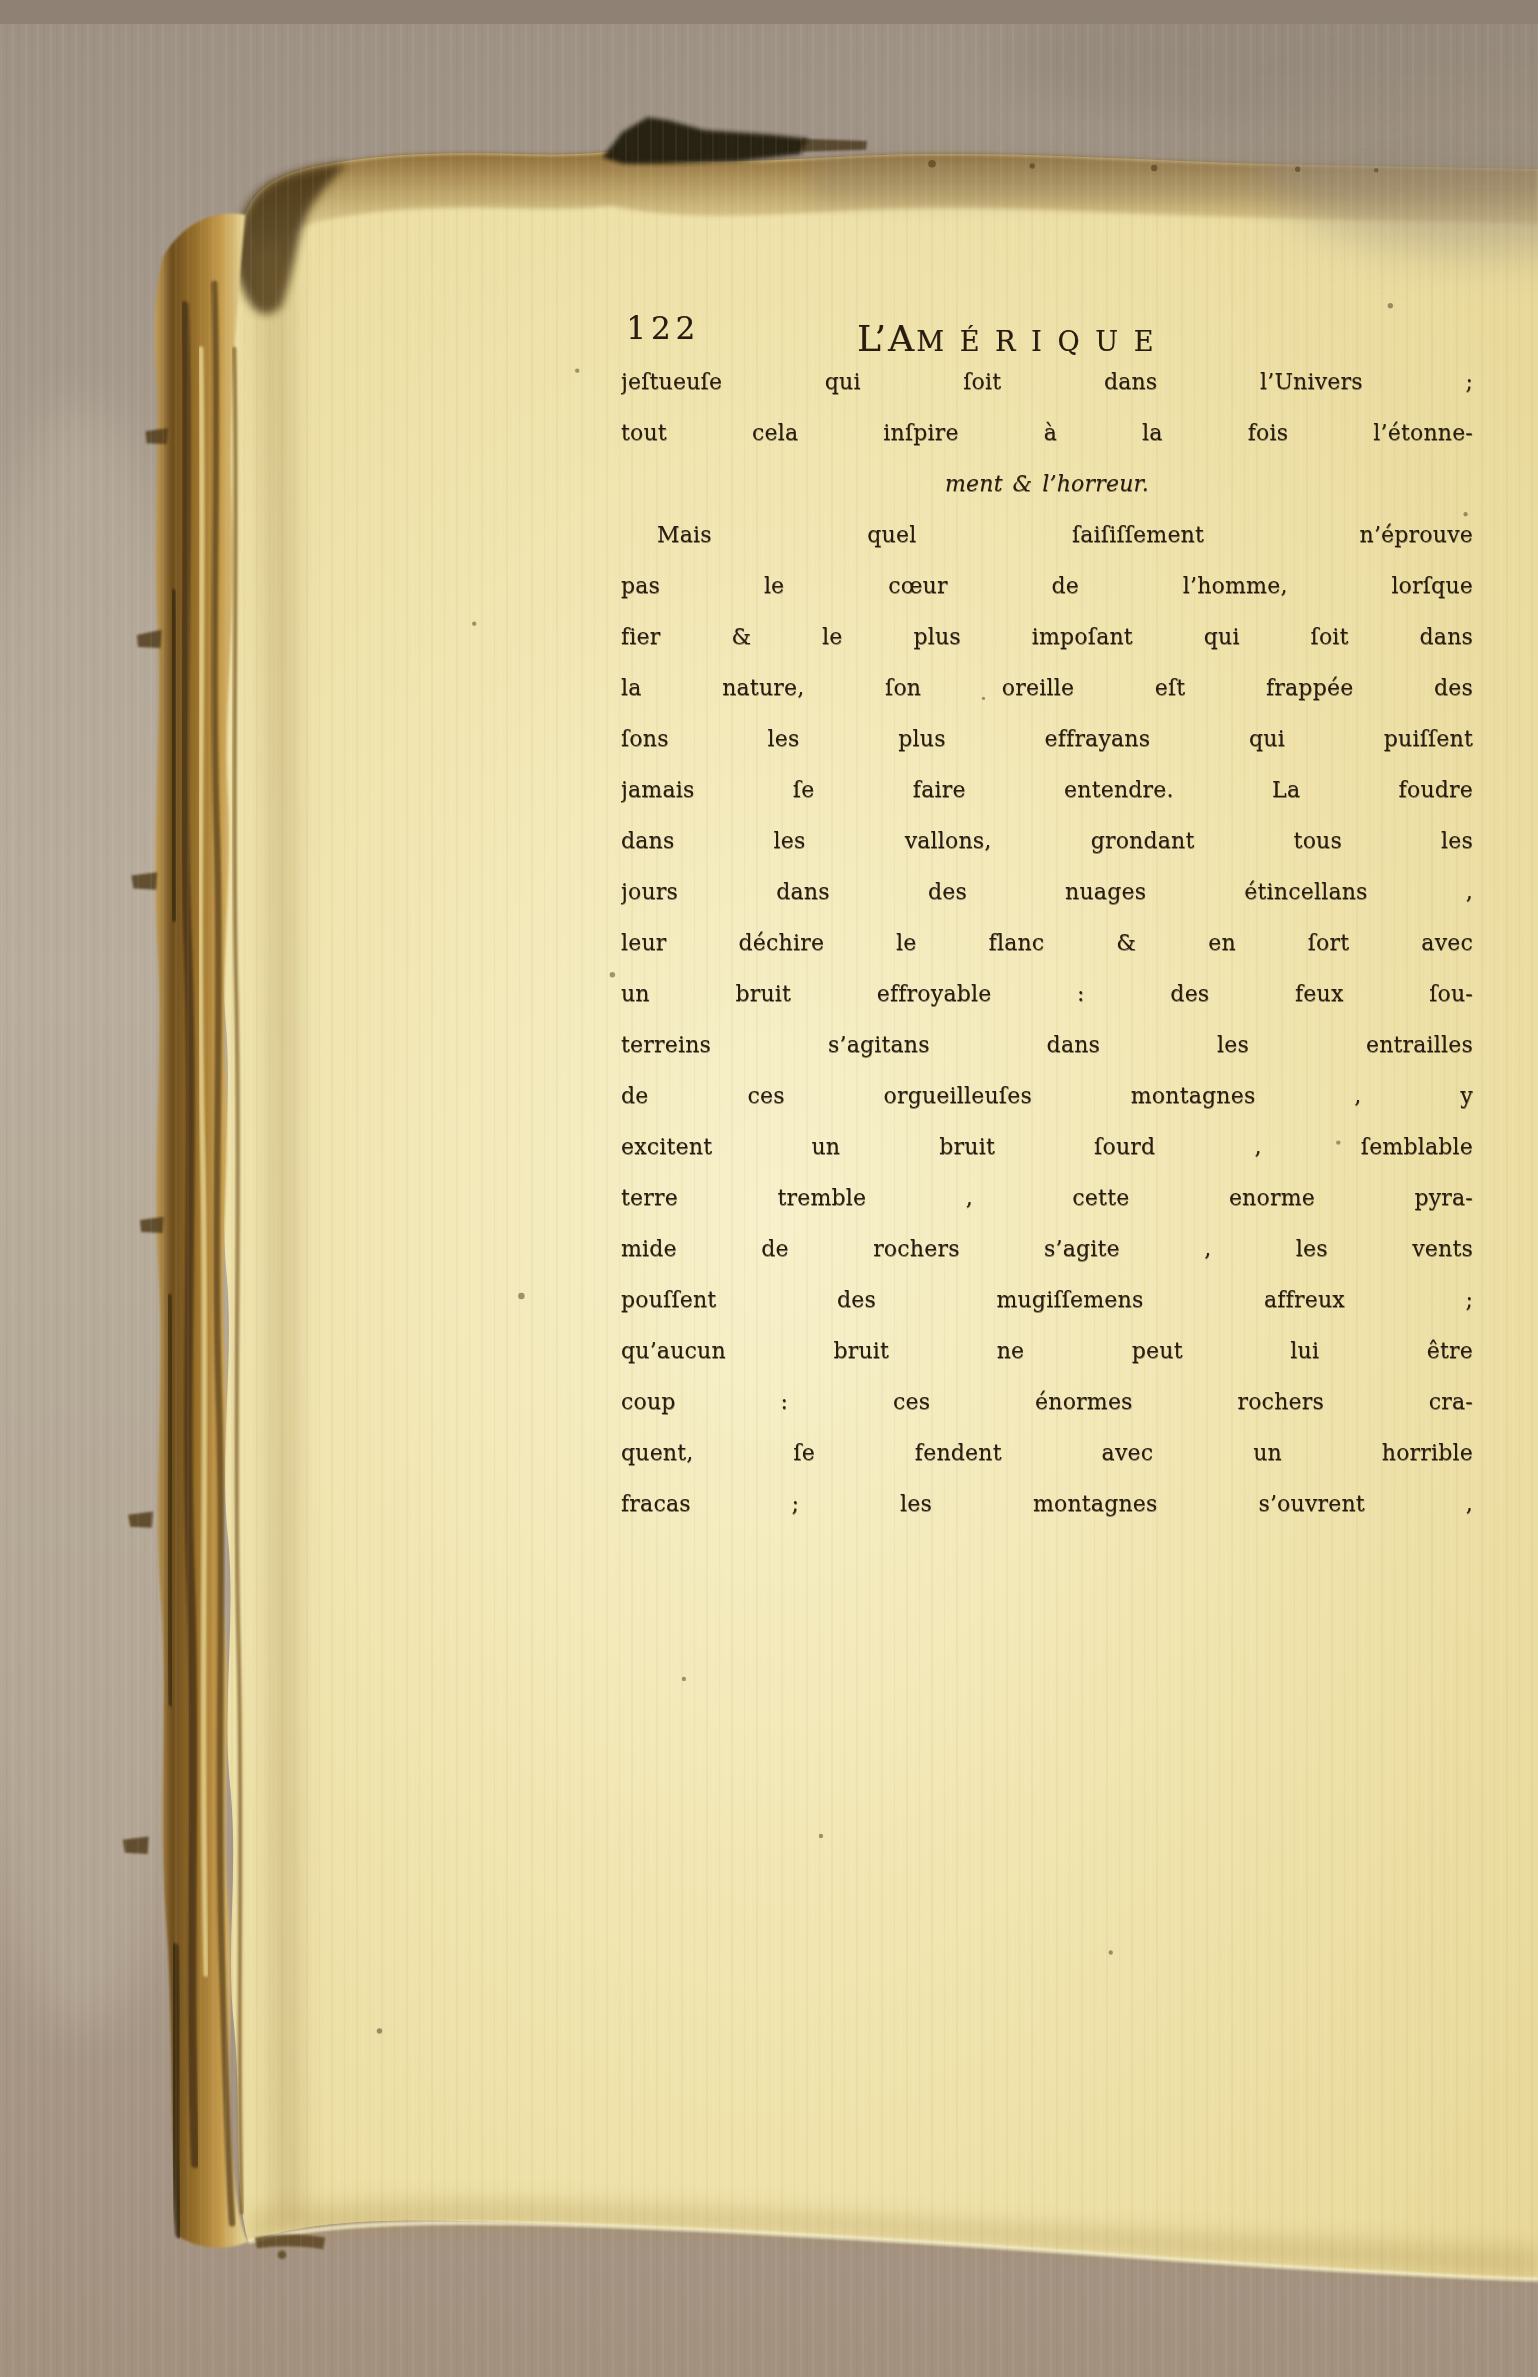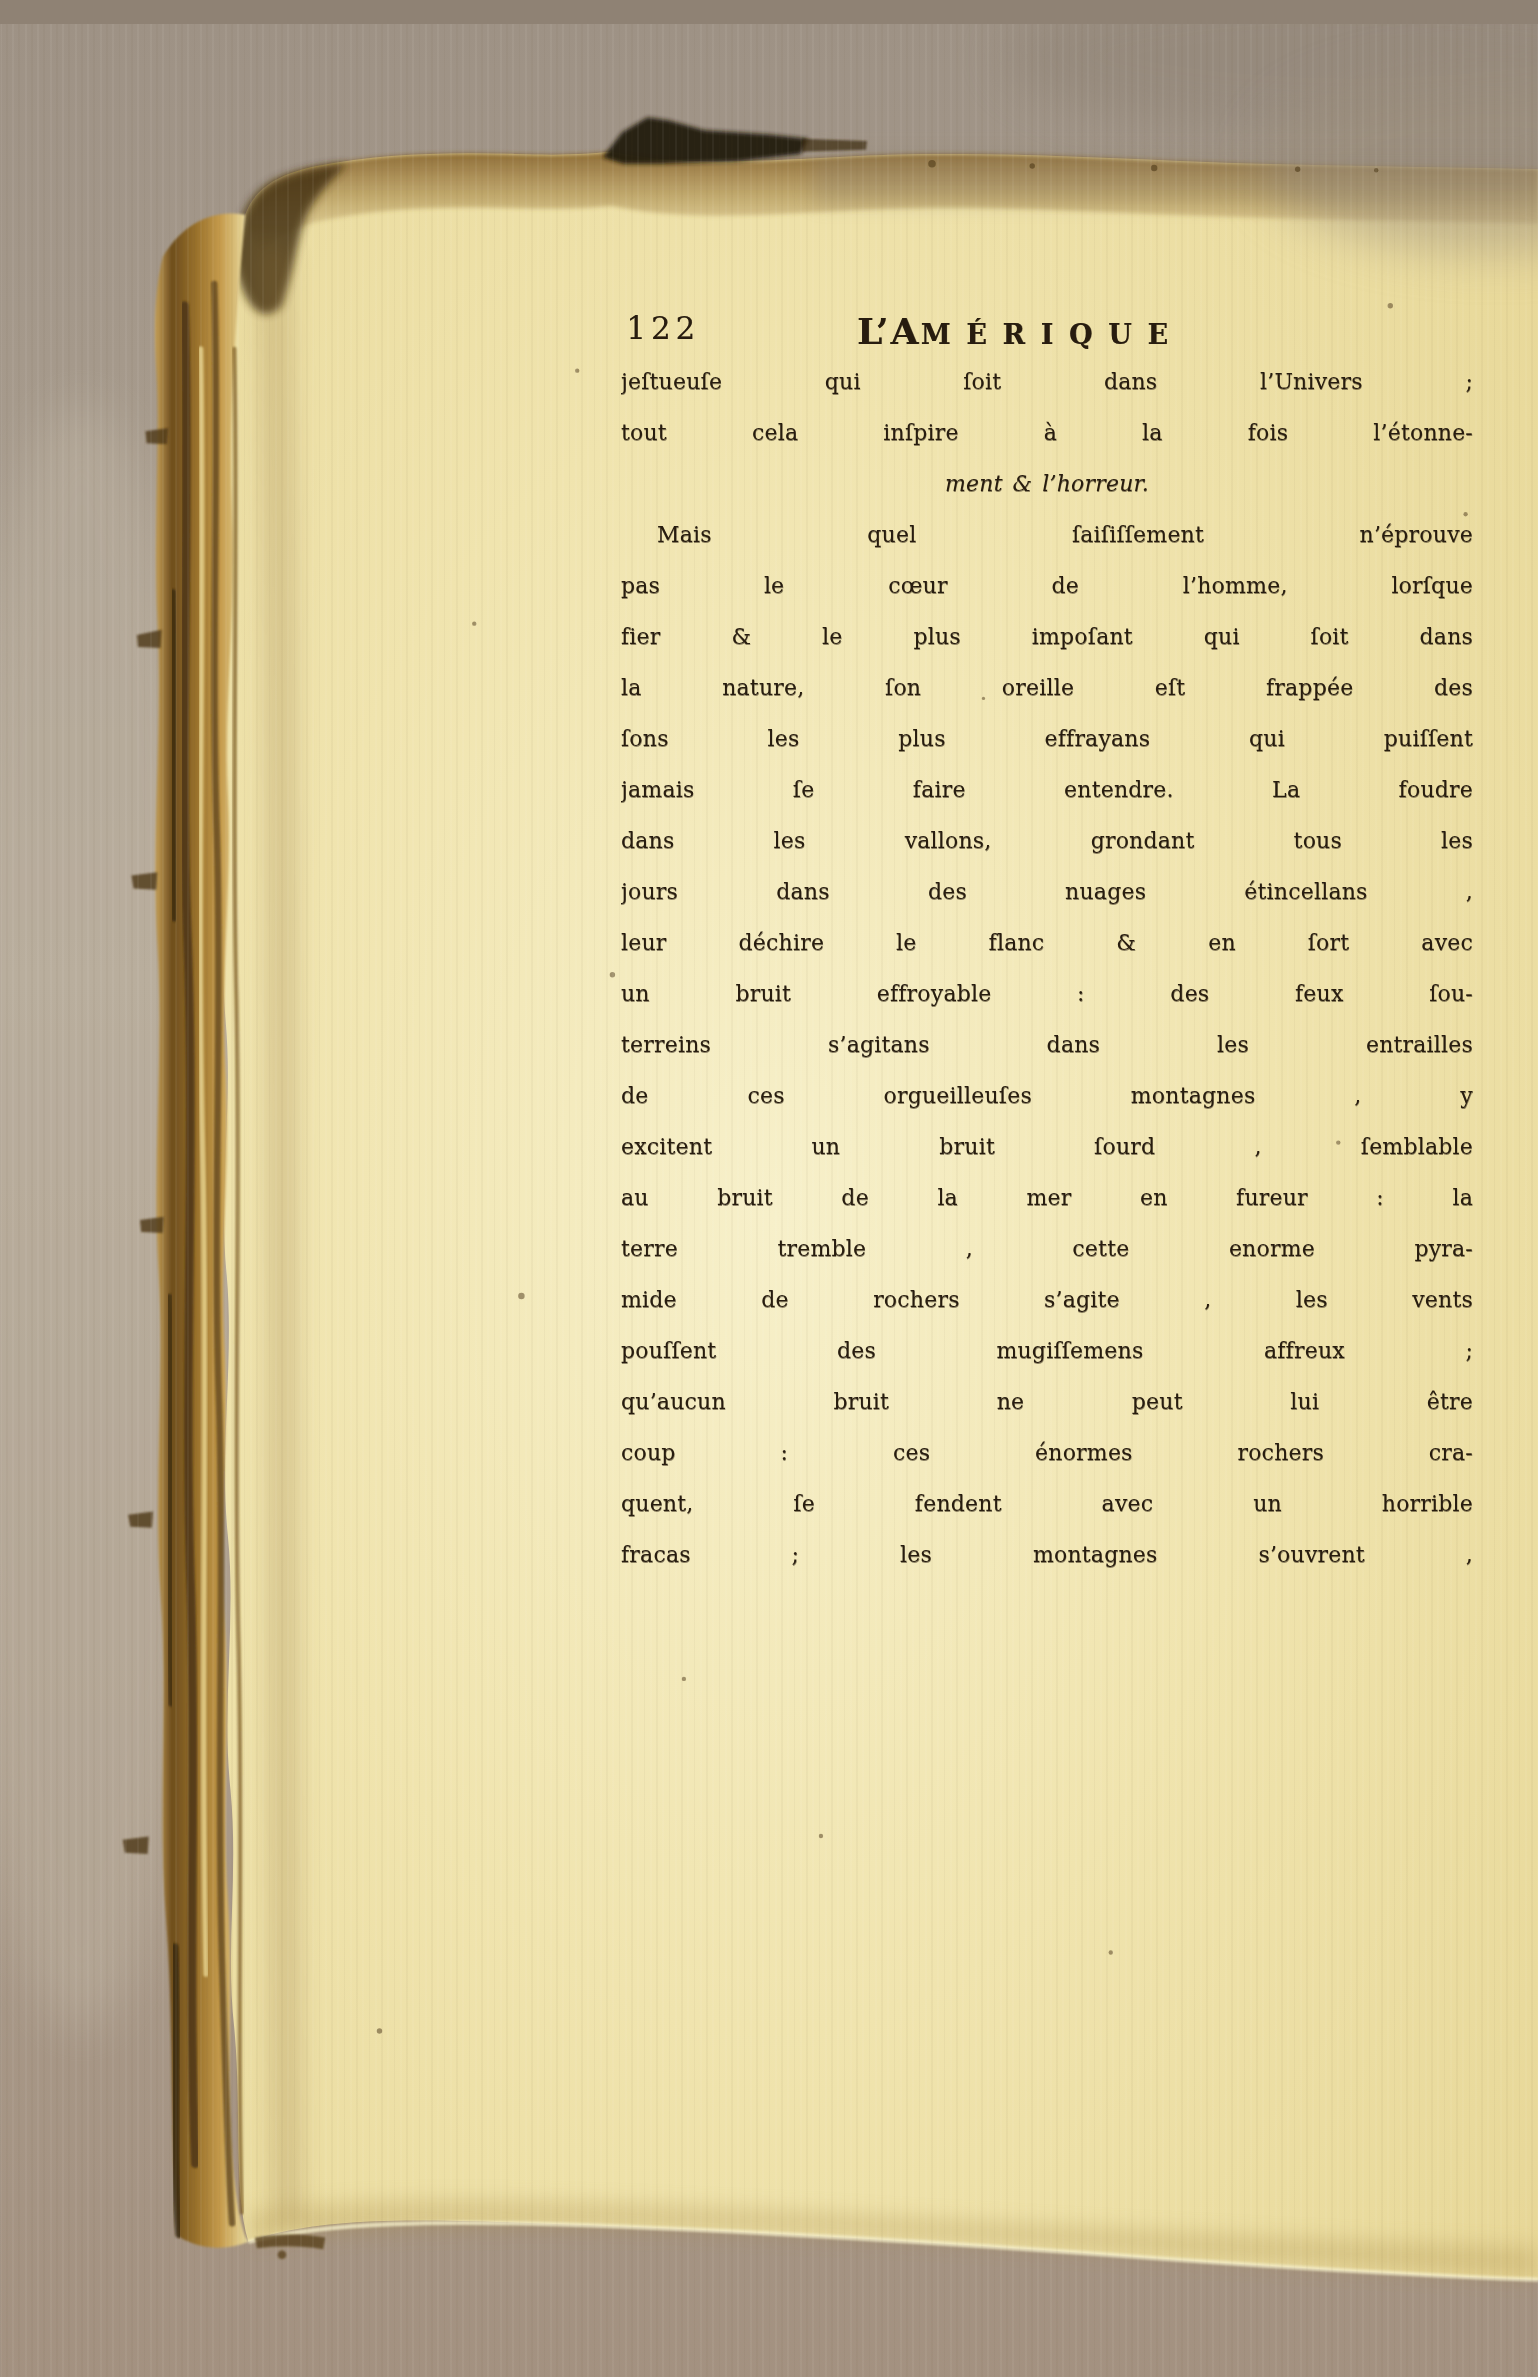--- a/index.html
+++ b/index.html
@@ -11,21 +11,21 @@
   .texture{position:absolute;left:0;top:0;width:1539px;height:2377px;pointer-events:none;
     background:
       repeating-linear-gradient(90deg,
         rgba(255,255,255,0.05) 0px, rgba(255,255,255,0.05) 1.6px,
         rgba(0,0,0,0) 1.6px, rgba(0,0,0,0) 6px,
         rgba(90,70,40,0.045) 6px, rgba(90,70,40,0.045) 7.6px,
         rgba(0,0,0,0) 7.6px, rgba(0,0,0,0) 12.5px);}
   .pagehead{position:absolute;left:623px;top:278px;width:851px;height:50px;color:var(--ink);
             text-shadow:0.3px 0.4px 0.5px rgba(40,28,12,0.55);}
   .pnum{position:absolute;left:3.3px;top:7.6px;font-size:31px;letter-spacing:4.9px;}
-  .ptitle{position:absolute;left:234px;top:8px;white-space:nowrap;font-weight:bold;}
+  .ptitle{position:absolute;left:234px;top:16px;white-space:nowrap;}
   .ptitle .lead{font-size:36px;letter-spacing:2.2px;}
   .ptitle .rest{font-size:27px;letter-spacing:15.7px;}
   .body{position:absolute;left:621px;top:332px;width:852px;color:var(--ink);
         font-size:22px;line-height:51px;text-align:justify;letter-spacing:0.2px;
         word-spacing:2.7px;text-shadow:0.3px 0.5px 0.6px rgba(40,28,12,0.5);}
   .line{height:51px;overflow:hidden;}
   .line::after{content:"";display:inline-block;width:100%;height:0;}
   .line.pend{text-align:center;font-style:italic;}
   .line.pend::after{width:0;}
   .line.indent{text-indent:36px;}
@@ -219,21 +219,20 @@
       <div class="line">la nature, ſon oreille eſt frappée des</div>
       <div class="line">ſons les plus effrayans qui puiſſent</div>
       <div class="line">jamais ſe faire entendre. La foudre</div>
       <div class="line">dans les vallons, grondant tous les</div>
       <div class="line">jours dans des nuages étincellans ,</div>
       <div class="line">leur déchire le flanc &amp; en ſort avec</div>
       <div class="line">un bruit effroyable : des feux ſou-</div>
       <div class="line">terreins s’agitans dans les entrailles</div>
       <div class="line">de ces orgueilleuſes montagnes , y</div>
       <div class="line">excitent un bruit ſourd , ſemblable</div>
-      <div class="line">au bruit de la mer en fureur : la</div>
       <div class="line">terre tremble , cette enorme pyra-</div>
       <div class="line">mide de rochers s’agite , les vents</div>
       <div class="line">pouſſent des mugiſſemens affreux ;</div>
       <div class="line">qu’aucun bruit ne peut lui être</div>
       <div class="line">coup : ces énormes rochers cra-</div>
       <div class="line">quent, ſe fendent avec un horrible</div>
       <div class="line">fracas ; les montagnes s’ouvrent ,</div>
     </main>
 
 </div>

